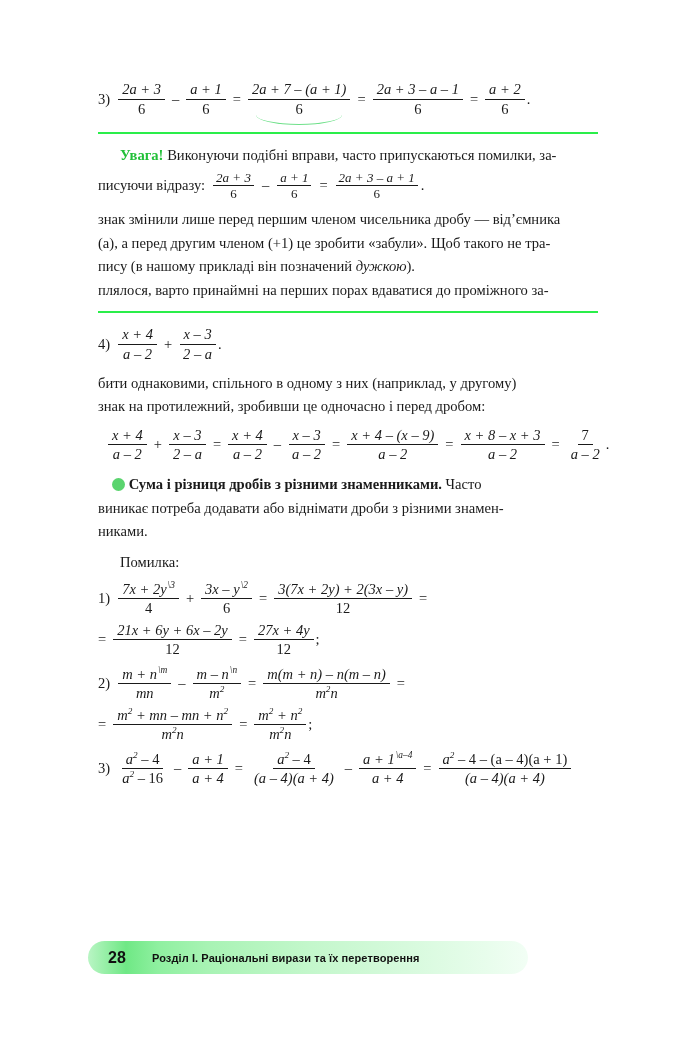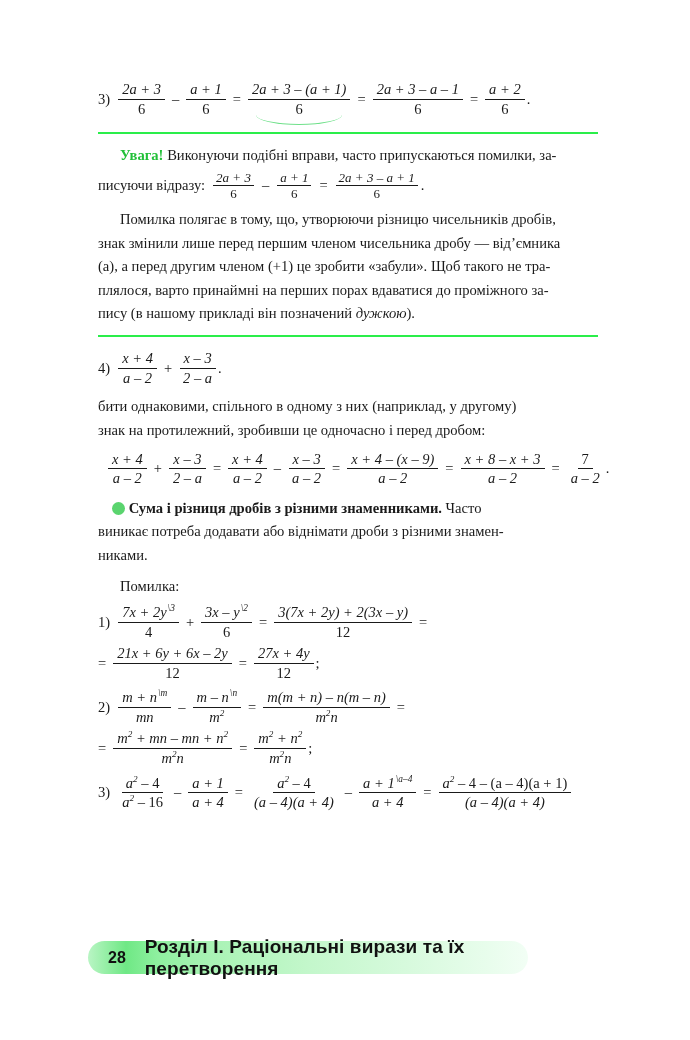--- a/index.html
+++ b/index.html
@@ -173,21 +173,21 @@
     font-family: "Liberation Sans", sans-serif;
     font-weight: bold;
     font-size: 16px;
     color: #111;
     margin-left: 20px;
     width: 44px;
   }
   .footer-title {
     font-family: "Liberation Sans", sans-serif;
     font-weight: bold;
-    font-size: 19px;
+    font-size: 11px;
     color: #111;
     letter-spacing: 0.1px;
   }
 </style>
 </head>
 <body>
 
 <div class="page">
 
   <div class="content">
@@ -198,21 +198,21 @@
         <span class="num var">2a + 3</span>
         <span class="den">6</span>
       </span>
       <span class="op">–</span>
       <span class="frac">
         <span class="num var">a + 1</span>
         <span class="den">6</span>
       </span>
       <span class="op">=</span>
       <span class="frac">
-        <span class="num var">2a + 3 – (a + 1)</span>
+        <span class="num var">2a + 7 – (a + 1)</span>
         <span class="den">6</span>
         <span class="arc"></span>
       </span>
       <span class="op">=</span>
       <span class="frac">
         <span class="num var">2a + 3 – a – 1</span>
         <span class="den">6</span>
       </span>
       <span class="op">=</span>
       <span class="frac">
@@ -243,27 +243,26 @@
         <span class="op">=</span>
         <span class="inline-frac">
           <span class="num var">2a + 3 – a + 1</span>
           <span class="den">6</span>
         </span>
         <span>.</span>
       </div>
     </div>
 
     <div style="margin-top:6px;">
-      <p class="para" style="text-indent:22px;"><span>Помилка полягає в тому, що, утворюючи різницю чисельників дробів,</span></p>
       <p class="para"><span>знак змінили лише перед першим членом чисельника дробу — від’ємника</span></p>
       <p class="para"><span>(a), а перед другим членом (+1) це зробити «забули». Щоб такого не тра-</span></p>
-      <p class="para"><span>плялося, варто принаймні на перших порах вдаватися до проміжного за-</span></p>
       <p class="para">
         <span>пису (в нашому прикладі він позначений </span><span class="ital">дужкою</span><span>).</span>
       </p>
+      <p class="para"><span>плялося, варто принаймні на перших порах вдаватися до проміжного за-</span></p>
     </div>
 
     <div class="hr-green" style="margin-top:9px; margin-bottom:12px;"></div>
 
     <div class="mathline" style="margin-bottom:8px;">
       <span class="lbl">4)</span>
       <span class="frac">
         <span class="num var">x + 4</span>
         <span class="den var">a – 2</span>
       </span>

